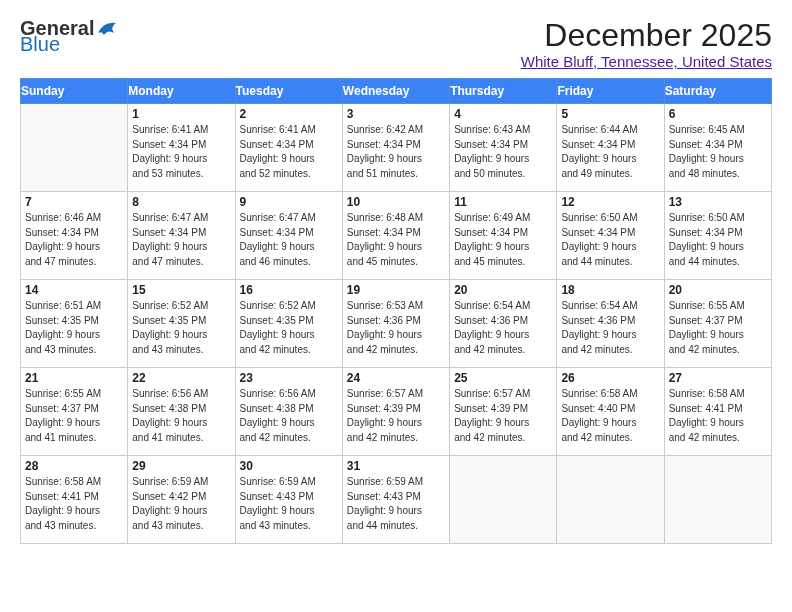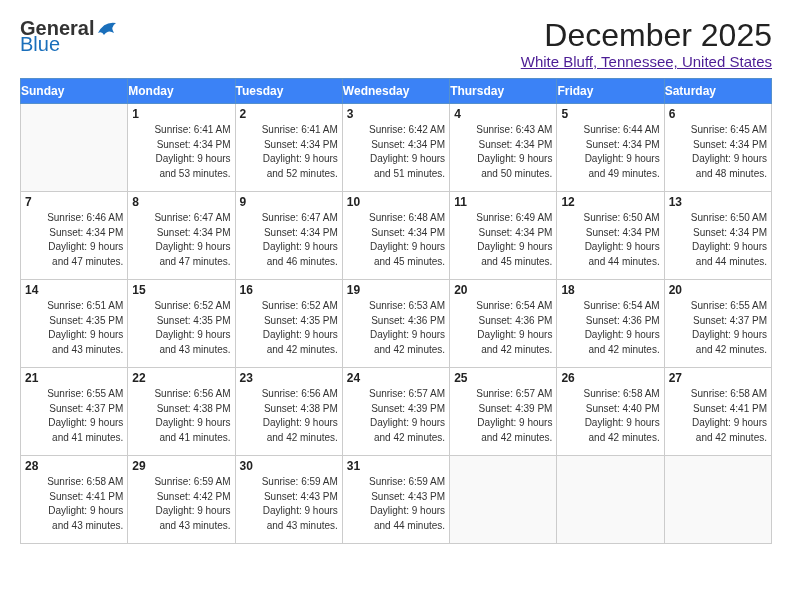--- a/index.html
+++ b/index.html
@@ -66,21 +66,20 @@
       font-size: 12px;
       font-weight: bold;
       color: #222;
       display: block;
       margin-bottom: 2px;
     }
     .day-info {
       font-size: 10px;
       line-height: 1.45;
       color: #333;
-      text-align: right;
     }
     .empty-cell {
       background: #f9f9f9;
     }
     .logo-wrapper {
       display: flex;
       align-items: center;
     }
     .logo-text-group {
       display: flex;

